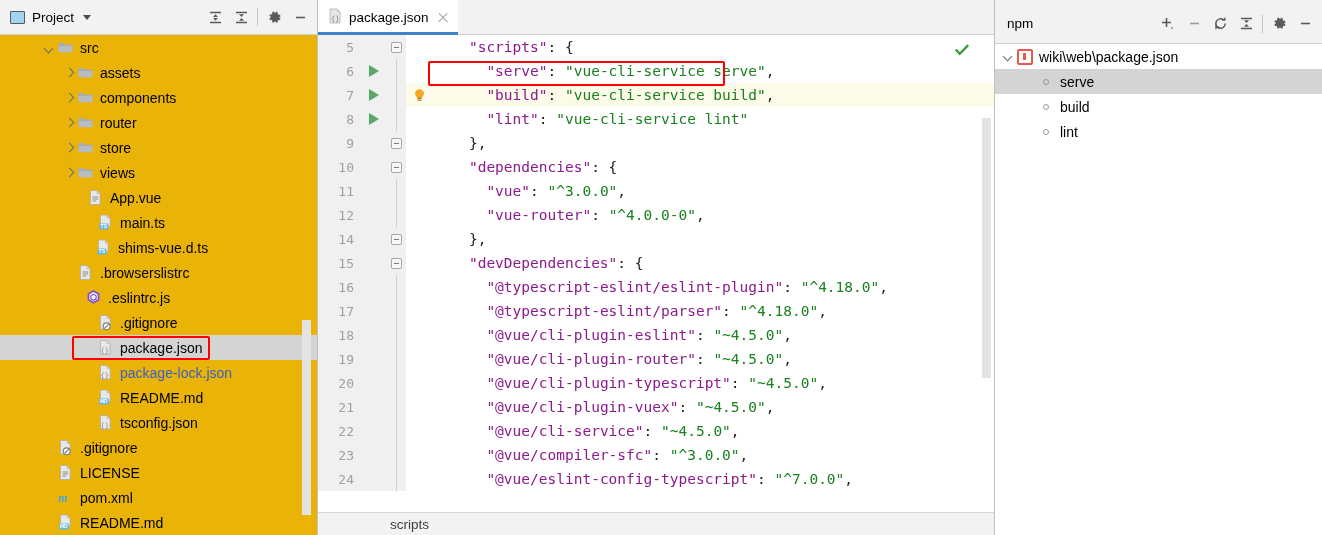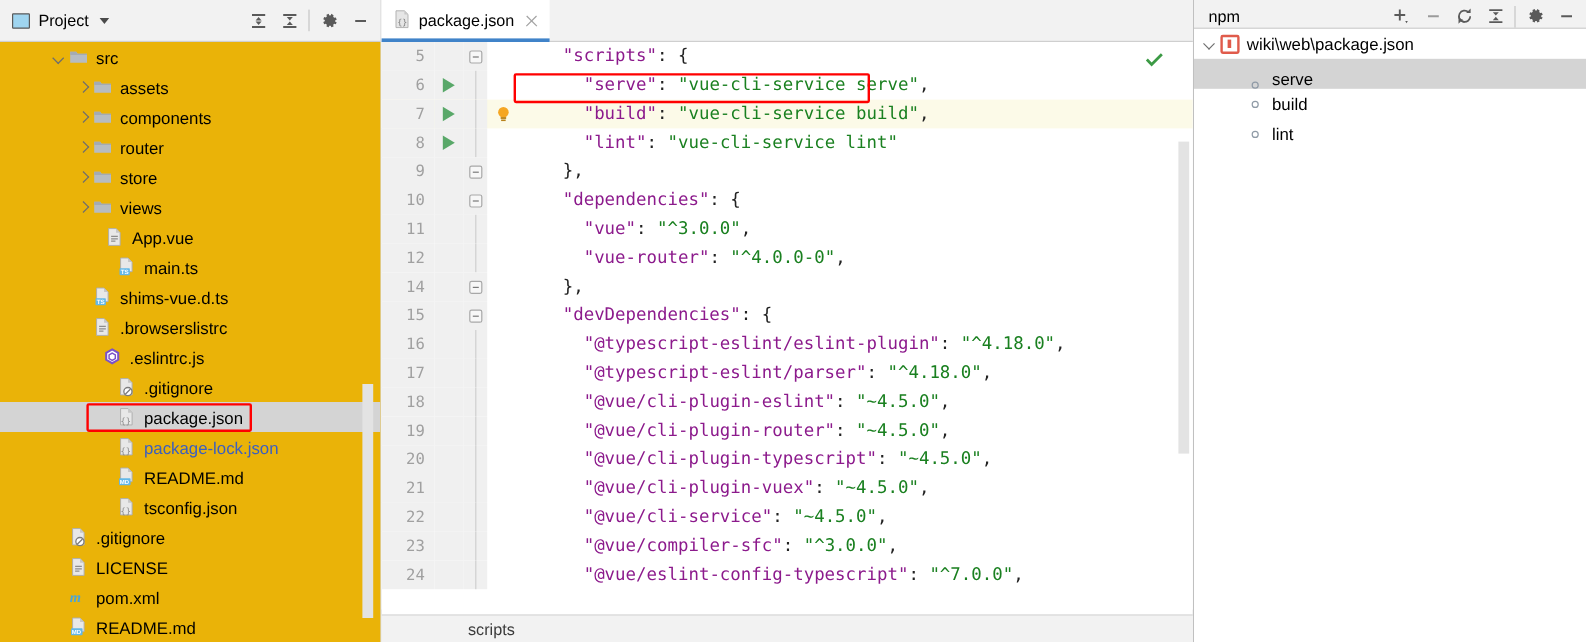--- a/index.html
+++ b/index.html
@@ -284,36 +284,36 @@
 
   
   #npm-panel {
     width: 327px;
     flex: 0 0 327px;
     height: 535px;
     background: #ffffff;
     position: relative;
   }
   #npm-head {
-    height: 24px;
+    height: 44px;
     display: flex;
     align-items: center;
     background: #f2f2f2;
     border-bottom: 1px solid #cfcfcf;
     padding: 4px 4px 0 12px;
   }
   #npm-head .panel-title { margin-left: 0; }
   .npm-row {
     height: 25px;
     display: flex;
     align-items: center;
     font-size: 14px;
     white-space: nowrap;
   }
-  .npm-row.selected { background: #d4d4d4; align-items: flex-end; }
+  .npm-row.selected { background: #d4d4d4; }
   .npm-arrow { width: 16px; flex: 0 0 16px; height: 16px; position: relative; margin-left: 6px;}
   .npm-pkg-icon {
     width: 16px; height: 16px; flex: 0 0 16px;
     margin-right: 6px;
     border: 2px solid #e05b4b;
     border-radius: 2px;
     position: relative;
     background: #fff;
   }
   .npm-pkg-icon::after {
@@ -440,21 +440,21 @@
         <div class="tree-row" style="padding-left: 82px;">
           <span class="arrow"></span>
           <span class="tree-icon"><svg width="17" height="17" viewBox="0 0 17 17">
               <path d="M3.5 1h6.2l3.4 3.4v8H3.5z" fill="#e8e8e8" stroke="#adadad" stroke-width=".8"></path>
               <path d="M9.7 1l3.4 3.4H9.7z" fill="#c6c6c6"></path>
               <rect x="2.6" y="9.6" width="8.6" height="5.8" rx=".6" fill="#63b8e8"></rect>
               <text x="3.6" y="14.2" font-size="5.2" fill="#fff" font-family="sans-serif" font-weight="bold">TS</text>
             </svg></span>
           <span class="tree-label">main.ts</span>
         </div>
-        <div class="tree-row" style="padding-left: 62px;">
+        <div class="tree-row" style="padding-left: 80px;">
           <span class="arrow"></span>
           <span class="tree-icon"><svg width="17" height="17" viewBox="0 0 17 17">
               <path d="M3.5 1h6.2l3.4 3.4v8H3.5z" fill="#e8e8e8" stroke="#adadad" stroke-width=".8"></path>
               <path d="M9.7 1l3.4 3.4H9.7z" fill="#c6c6c6"></path>
               <rect x="2.6" y="9.6" width="8.6" height="5.8" rx=".6" fill="#63b8e8"></rect>
               <text x="3.6" y="14.2" font-size="5.2" fill="#fff" font-family="sans-serif" font-weight="bold">TS</text>
             </svg></span>
           <span class="tree-label">shims-vue.d.ts</span>
         </div>
         <div class="tree-row" style="padding-left: 62px;">

